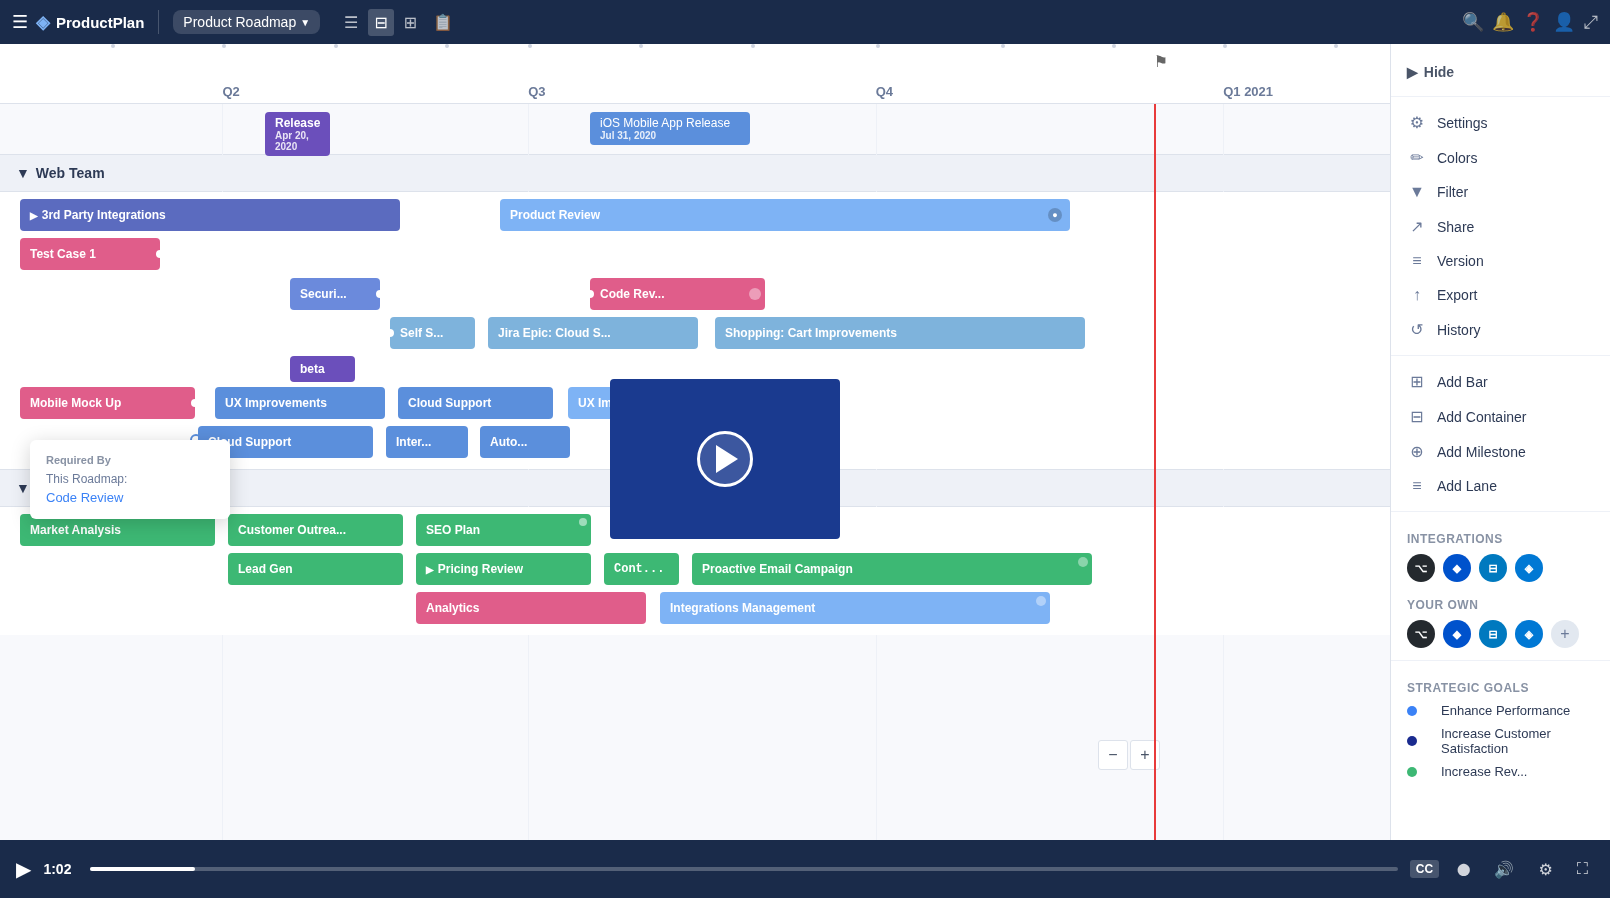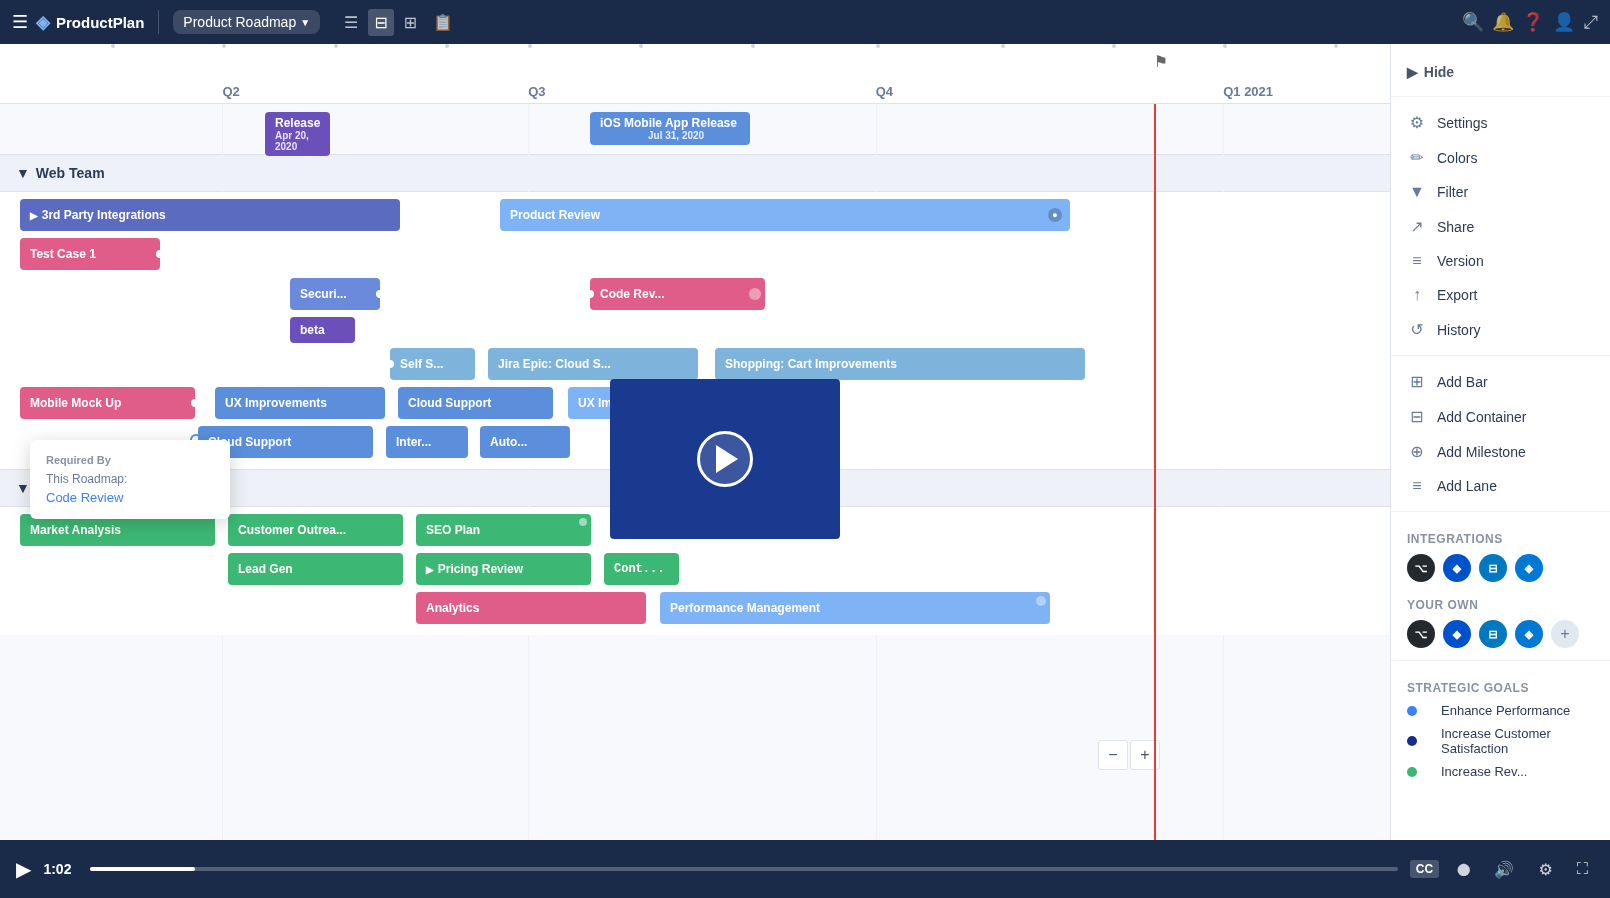--- a/index.html
+++ b/index.html
@@ -316,22 +316,22 @@
 
       <div style="position:absolute; top:8px; left:265px; z-index:20;">
         <div class="milestone" style="background:#6b4fbb;">
           <div style="font-size:12px;font-weight:700;">Release</div>
           <div style="font-size:10px;opacity:0.85;">Apr 20, 2020</div>
         </div>
       </div>
 
       <div style="position:absolute; top:8px; left:590px; z-index:20;">
         <div class="milestone" style="background:#5b8fdc; min-width:160px;">
-          <div style="font-size:12px;font-weight:700;">iOS Mobile App Release</div>
-          <div style="font-size:10px;opacity:0.85;margin-left:48px;">Jul 31, 2020</div>
+          <div style="font-size:12px;font-weight:400;">iOS Mobile App Release</div>
+          <div style="font-size:10px;opacity:0.85;">Jul 31, 2020</div>
         </div>
       </div>
 
       <div class="lane-header" style="margin-top:50px;">
         <span style="cursor:pointer;">▼</span>
         <span>Web Team</span>
       </div>
 
       <div style="background:white;padding:4px 0;position:relative;">
 
@@ -364,36 +364,36 @@
             <span>Securi...</span>
             <span style="position:absolute;right:-6px;width:12px;height:12px;border-radius:50%;border:2px solid #6b8adc;background:white;"></span>
           </div>
           <div class="bar" style="background:#e05d8a;left:590px;width:175px;">
             <span style="position:absolute;left:-6px;width:12px;height:12px;border-radius:50%;border:2px solid #e05d8a;background:white;"></span>
             <span>Code Rev...</span>
             <span style="position:absolute;right:4px;width:12px;height:12px;border-radius:50%;background:rgba(255,255,255,0.4);"></span>
           </div>
         </div>
 
+        <div class="bars-row">
+          <div class="bar" style="background:#7eb3dc;left:390px;width:85px;">
+            <span style="position:absolute;left:-6px;width:12px;height:12px;border-radius:50%;border:2px solid #7eb3dc;background:white;"></span>
+            <span>Self S...</span>
+          </div>
+          <div class="bar" style="background:#7eb3dc;left:488px;width:210px;">
+            <span>Jira Epic: Cloud S...</span>
+          </div>
+          <div class="bar" style="background:#7eb3dc;left:715px;width:370px;">
+            <span>Shopping: Cart Improvements</span>
+          </div>
+        </div>
+
         <div class="bars-row" style="height:28px;">
           <div class="bar" style="background:#6b4fbb;left:290px;width:65px;height:26px;">
             <span>beta</span>
-          </div>
-        </div>
-
-        <div class="bars-row">
-          <div class="bar" style="background:#7eb3dc;left:390px;width:85px;">
-            <span style="position:absolute;left:-6px;width:12px;height:12px;border-radius:50%;border:2px solid #7eb3dc;background:white;"></span>
-            <span>Self S...</span>
-          </div>
-          <div class="bar" style="background:#7eb3dc;left:488px;width:210px;">
-            <span>Jira Epic: Cloud S...</span>
-          </div>
-          <div class="bar" style="background:#7eb3dc;left:715px;width:370px;">
-            <span>Shopping: Cart Improvements</span>
           </div>
         </div>
 
         <div class="bars-row">
           <div class="bar" style="background:#e05d8a;left:20px;width:175px;">
             <span>Mobile Mock Up</span>
             <span style="position:absolute;right:-6px;width:12px;height:12px;border-radius:50%;border:2px solid #e05d8a;background:white;"></span>
           </div>
           <div class="bar" style="background:#5b8fdc;left:215px;width:170px;">
             <span>UX Improvements</span>
@@ -447,28 +447,32 @@
           <div class="bar" style="background:#3db874;left:228px;width:175px;">
             <span>Lead Gen</span>
           </div>
           <div class="bar" style="background:#3db874;left:416px;width:175px;">
             <span style="margin-right:4px;font-size:10px;">▶</span>
             <span>Pricing Review</span>
           </div>
           <div class="bar" style="background:#3db874;left:604px;width:75px;font-family:Liberation Mono, monospace;">
             <span>Cont...</span>
           </div>
+          <div class="bar" style="background:#3db874;left:692px;width:400px;">
+            <span>Proactive Email Campaign</span>
+            <span style="position:absolute;right:4px;top:4px;width:10px;height:10px;border-radius:50%;background:rgba(255,255,255,0.4);"></span>
+          </div>
         </div>
 
         <div class="bars-row">
           <div class="bar" style="background:#e05d8a;left:416px;width:230px;">
             <span>Analytics</span>
           </div>
           <div class="bar" style="background:#7eb3f5;left:660px;width:390px;">
-            <span>Performance Management</span>
+            <span>Integrations Management</span>
             <span style="position:absolute;right:4px;top:4px;width:10px;height:10px;border-radius:50%;background:rgba(255,255,255,0.4);"></span>
           </div>
         </div>
       </div>
 
       <div class="video-overlay" style="left:610px;top:275px;width:230px;height:160px;">
         <div class="play-btn">
           <div class="play-triangle"></div>
         </div>
       </div>

